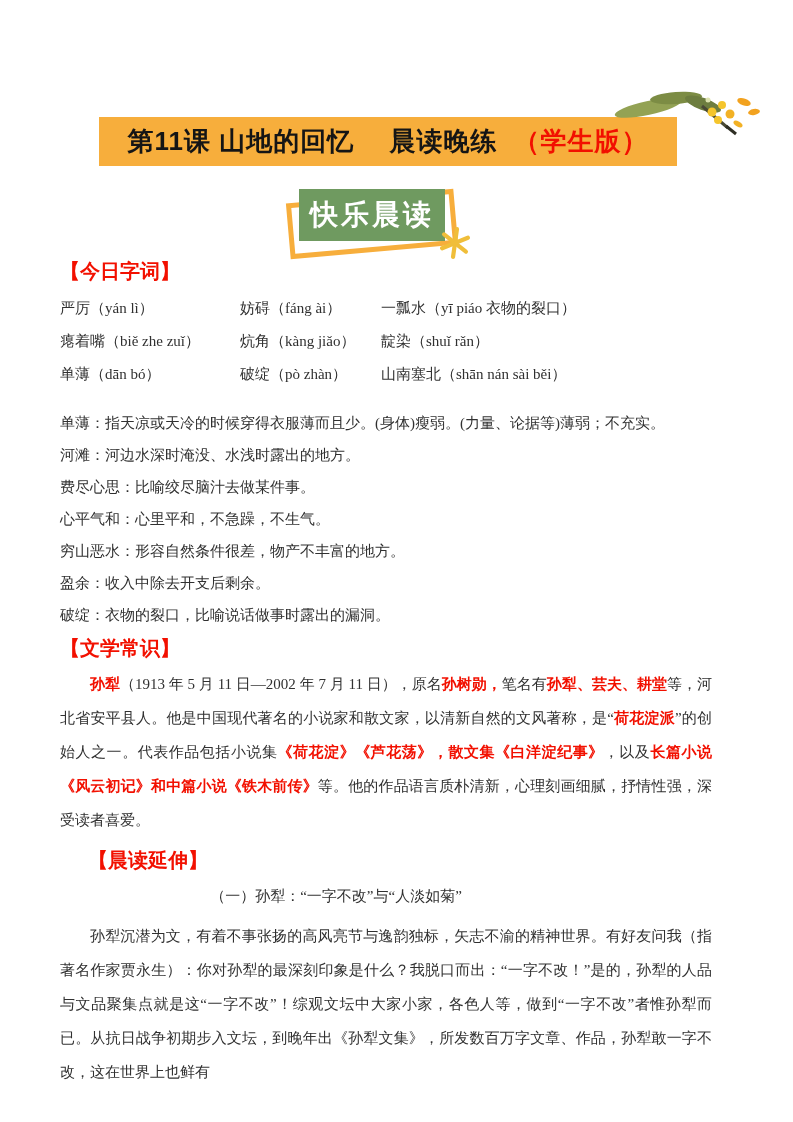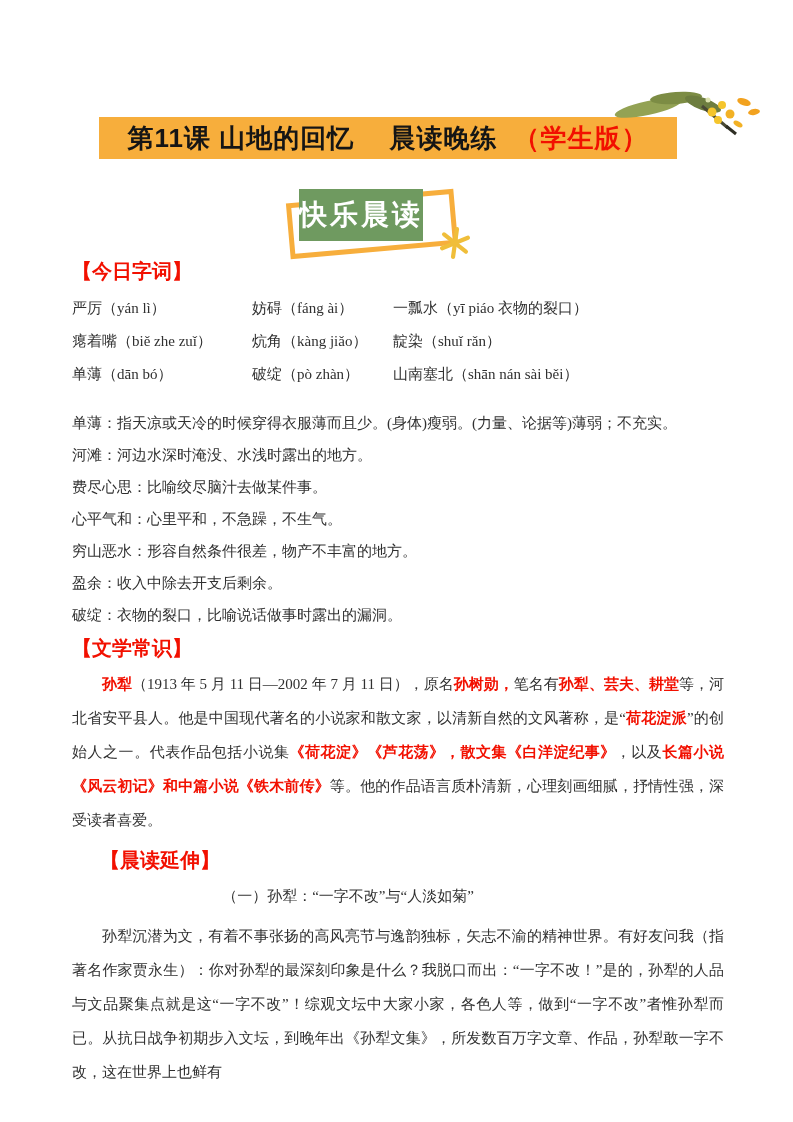--- a/index.html
+++ b/index.html
@@ -1,40 +1,40 @@
 <!DOCTYPE html>
 <html style="--banner_orange: #F7AE3C; --badge_green: #6F9A60; --accent_red: #F21000; --deco_yellow: #F0BE3A; --leaf_green: #8B9A4D;"><head>
 <meta charset="utf-8">
 <style>
   html,body{margin:0;padding:0;background:#fff;}
   .page{position:relative;width:793px;height:1122px;background:#ffffff;overflow:hidden;
         font-family:"Liberation Serif","DejaVu Serif",serif;color:#303030;}
 
   
-  .banner{position:absolute;left:99px;top:117px;width:578px;height:42px;
+  .banner{position:absolute;left:99px;top:117px;width:578px;height:49px;
           background:var(--banner_orange);display:flex;align-items:center;justify-content:center;
           font-family:"Liberation Sans","DejaVu Sans",sans-serif;font-weight:700;font-size:26px;
           color:#151515;letter-spacing:1px;white-space:pre;}
   .banner .red{color:var(--accent_red);margin-left:16px;}
 
   
   .plant{position:absolute;left:606px;top:84px;width:166px;height:66px;z-index:3;}
 
   
   .badge-wrap{position:absolute;left:288px;top:180px;width:200px;height:88px;}
   .badge-back{position:absolute;left:0px;top:16px;width:158px;height:46px;
               border:5px solid var(--banner_orange);background:#fff;transform:rotate(-5deg);}
-  .badge-front{position:absolute;left:11px;top:9px;width:124px;height:52px;
+  .badge-front{position:absolute;left:11px;top:9px;width:146px;height:52px;
                background:var(--badge_green);display:flex;align-items:center;justify-content:center;
                color:#ffffff;font-family:"Liberation Sans","DejaVu Sans",sans-serif;
                font-weight:700;font-size:28px;letter-spacing:3px;}
   .sparkle{position:absolute;left:152px;top:46px;width:30px;height:34px;}
 
   
-  .content{position:absolute;left:72px;top:258px;width:652px;font-size:15px;}
+  .content{position:absolute;left:60px;top:258px;width:652px;font-size:15px;}
   .sec-heading{color:var(--accent_red);font-size:20px;line-height:26px;font-weight:700;margin:0;}
 
   .word-grid{margin-top:8px;}
   .word-row{display:grid;grid-template-columns:180px 141px 1fr;line-height:33px;white-space:nowrap;}
 
   .defs{margin-top:16px;}
   .def{line-height:32px;white-space:nowrap;}
 
   .lit-heading{margin-top:4px;}
   .rich-para{margin:6px 0 0 0;text-align:justify;text-indent:2em;line-height:34px;}

